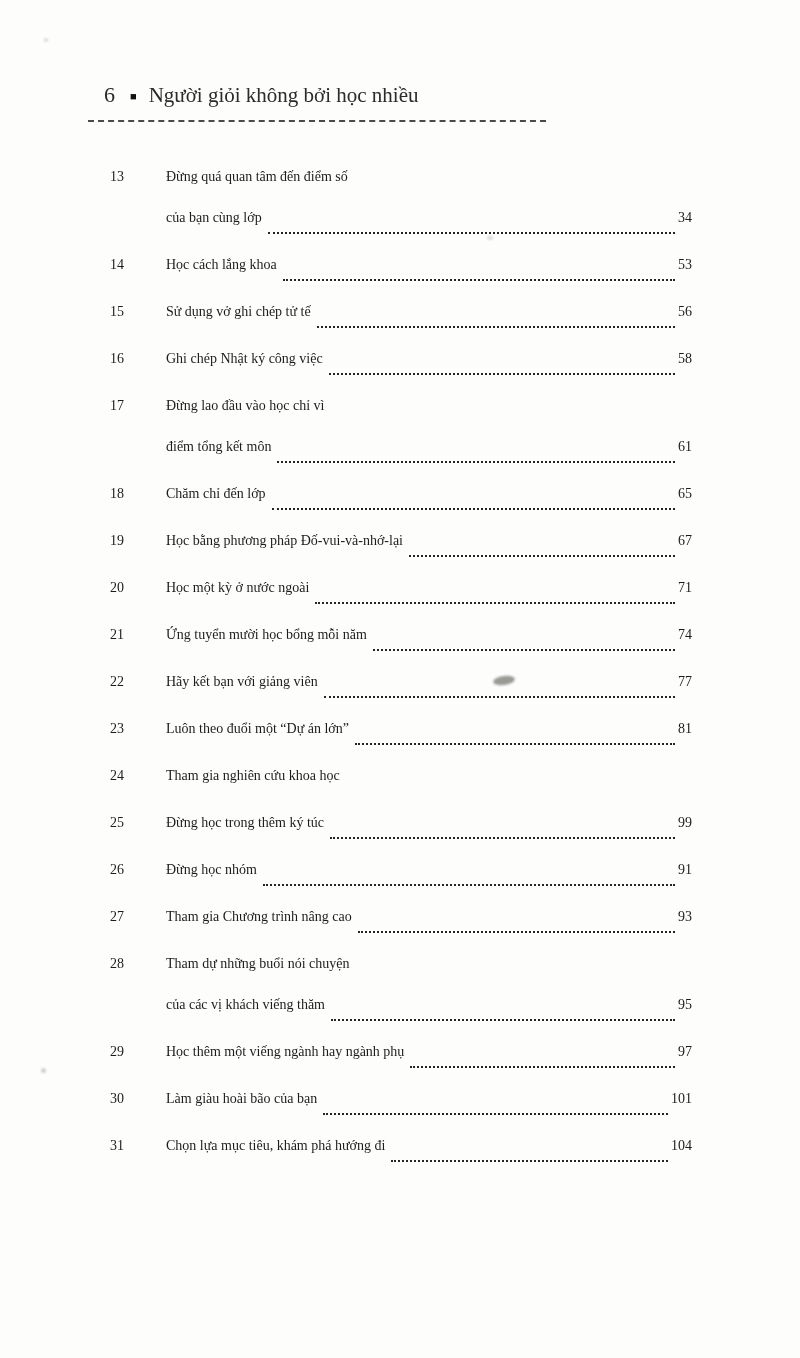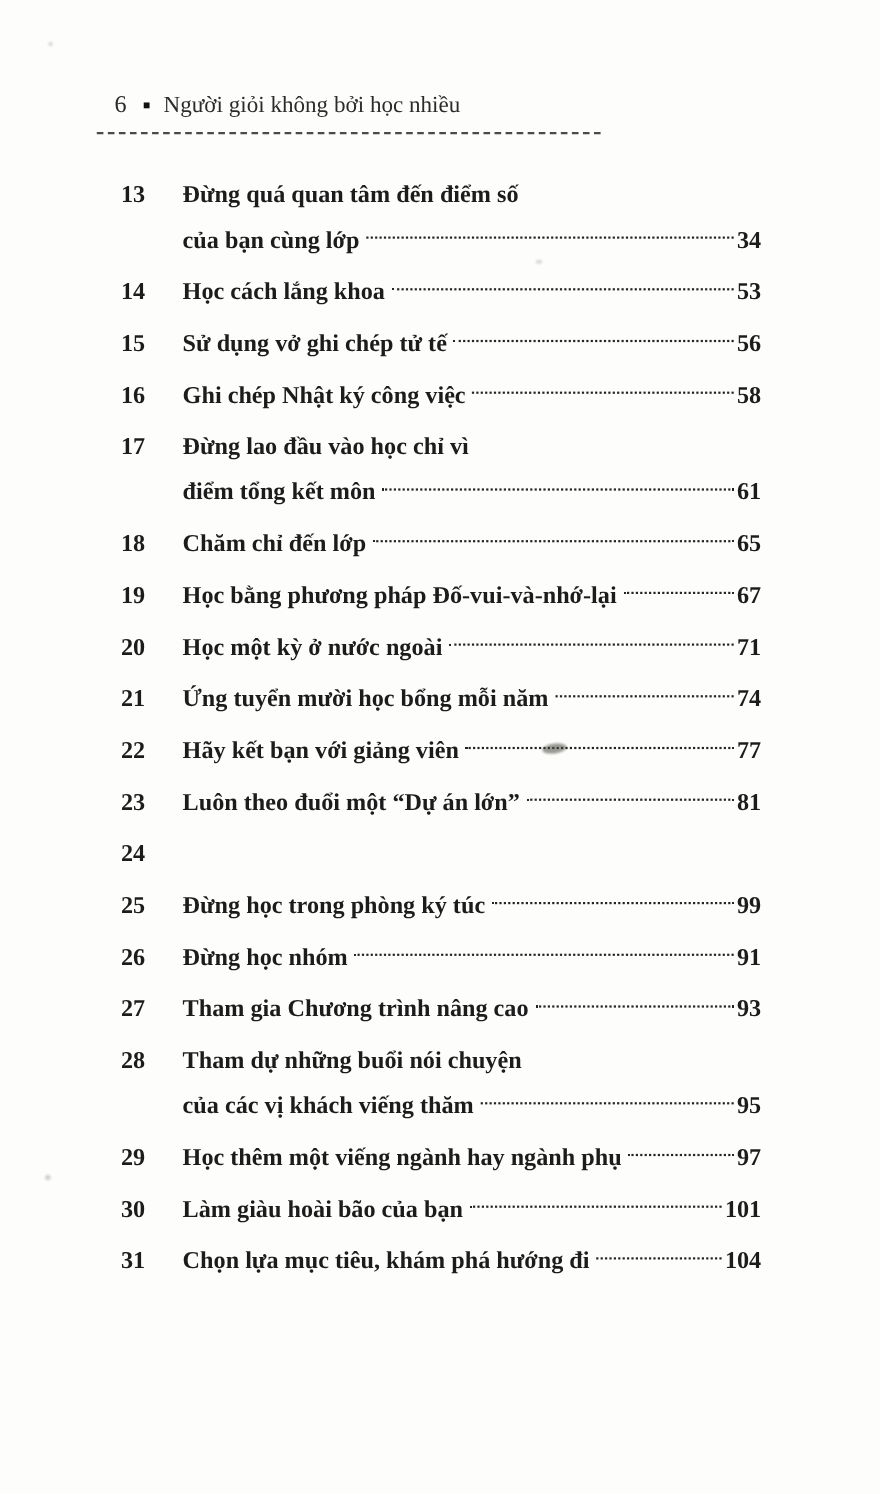--- a/index.html
+++ b/index.html
@@ -29,31 +29,30 @@
   .header .pgnum { font-size: 22px; letter-spacing: 1px; }
   .header .sq {
     font-size: 11px;
     line-height: 1;
     margin: 2px 12px 0 14px;
     color: #111;
   }
   
   .toc {
     margin: 34px 108px 0 110px;
-    font-size: 22px;
-    font-weight: bold;
+    font-size: 14px;
   }
   .entry { display: flex; margin-bottom: 6px; }
   .entry .num {
     flex: 0 0 56px;
     line-height: 41px;
   }
   .entry .body { flex: 1 1 auto; min-width: 0; }
   .line { line-height: 41px; }
-  .line.last { display: flex; align-items: center; }
+  .line.last { display: flex; align-items: flex-end; }
   .line.last .t { white-space: nowrap; }
   .dots {
     flex: 1 1 auto;
     min-width: 12px;
     border-bottom: 2.5px dotted #242424;
     margin: 0 3px 4px 6px;
   }
   .pg { white-space: nowrap; }
   
   .smudge {
@@ -198,28 +197,29 @@
             <span class="t">Luôn theo đuổi một “Dự án lớn”</span>
             <span class="dots"></span>
             <span class="pg">81</span>
           </div>
         </div>
   </div>
 
   <div class="entry">
     <div class="num">24</div>
     <div class="body">
+          <div class="line">Tham gia nghiên cứu khoa học</div>
         </div>
   </div>
 
   <div class="entry">
     <div class="num">25</div>
     <div class="body">
           <div class="line last">
-            <span class="t">Đừng học trong phòng ký túc</span>
+            <span class="t">Đừng học trong thêm ký túc</span>
             <span class="dots"></span>
             <span class="pg">99</span>
           </div>
         </div>
   </div>
 
   <div class="entry">
     <div class="num">26</div>
     <div class="body">
           <div class="line last">

